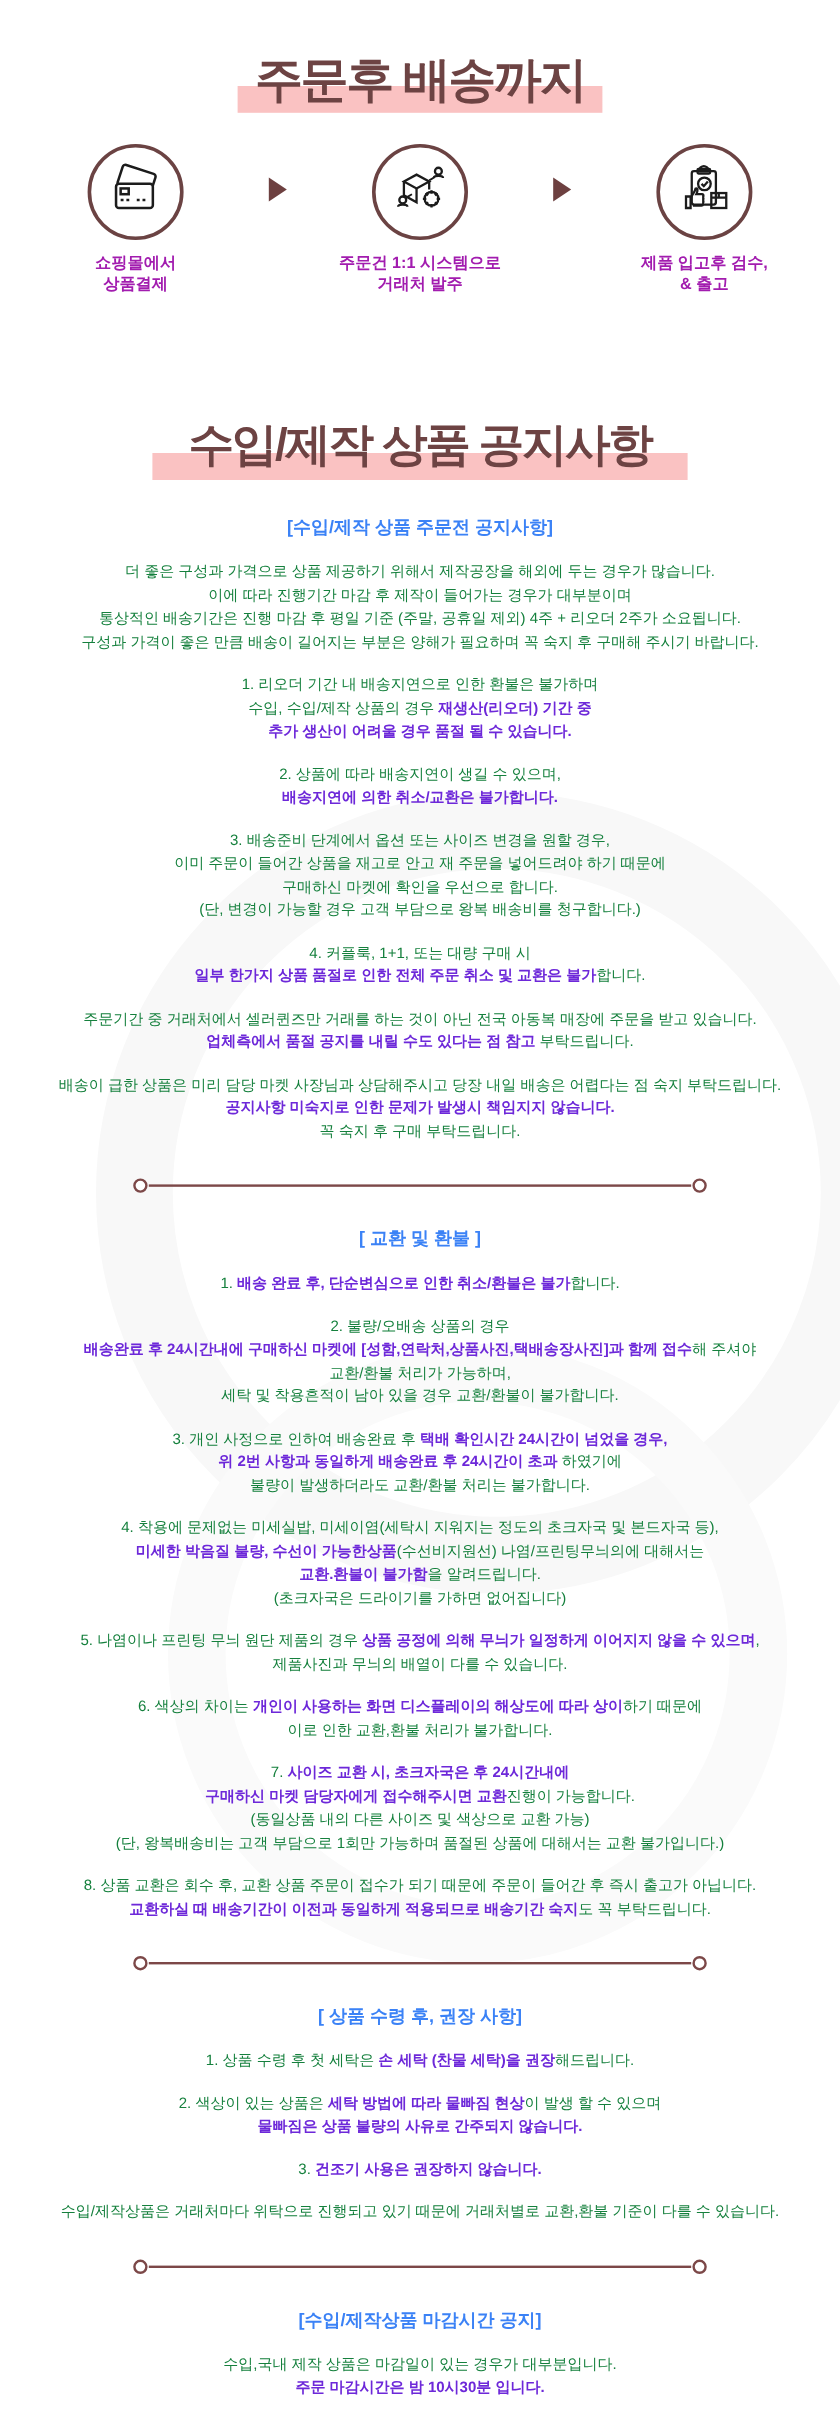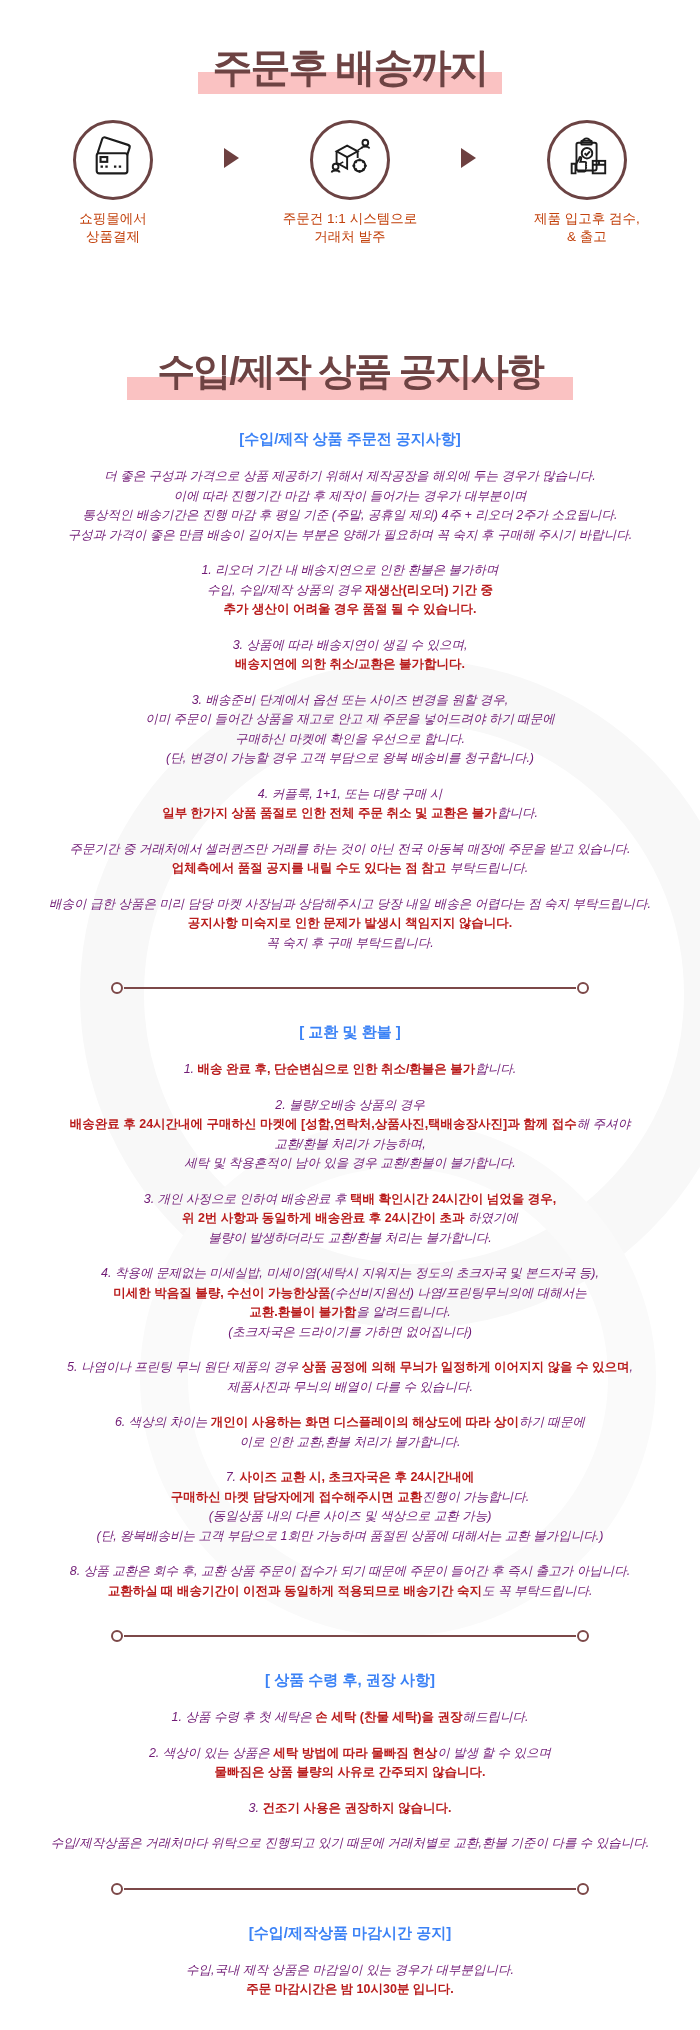--- a/index.html
+++ b/index.html
@@ -61,23 +61,23 @@
     margin:0 auto;
     border:3px solid #6b4343;
     border-radius:50%;
     background:#fff;
     display:flex;align-items:center;justify-content:center;
   }
   .circle svg{width:46px;height:46px;}
   .step-label{
     margin-top:10px;
     font-size:13.5px;
-    font-weight:normal;
+    font-weight:bold;
     line-height:1.35;
-    color:#c2410c;
+    color:#a21caf;
     white-space:pre-line;
   }
   .flow-arrow{
     width:0;height:0;
     margin-top:28px;
     border-left:15px solid #6d4040;
     border-top:10px solid transparent;
     border-bottom:10px solid transparent;
   }
 
@@ -88,22 +88,22 @@
     font-weight:bold;
     color:#3b82f6;
   }
   .block{
     margin:16px 0;
     font-size:12.5px;
     line-height:19.5px;
     color:#6b6b6b;
   }
   .line{white-space:nowrap;}
-  .seg-g{color:#701a75;font-style:italic;}
-  .seg-r{color:#b91c1c;font-weight:bold;}
+  .seg-g{color:#15803d;}
+  .seg-r{color:#6d28d9;font-weight:bold;}
 
   .divider{
     position:relative;
     width:452px;
     height:2px;
     margin:34px auto;
     background:#7c4848;
   }
   .divider::before,.divider::after{
     content:"";
@@ -200,21 +200,21 @@
             <div class="line"><span class="seg-g">이에 따라 진행기간 마감 후 제작이 들어가는 경우가 대부분이며</span></div>
             <div class="line"><span class="seg-g">통상적인 배송기간은 진행 마감 후 평일 기준 (주말, 공휴일 제외) 4주 + 리오더 2주가 소요됩니다.</span></div>
             <div class="line"><span class="seg-g">구성과 가격이 좋은 만큼 배송이 길어지는 부분은 양해가 필요하며 꼭 숙지 후 구매해 주시기 바랍니다.</span></div>
           </div>
           <div class="block">
             <div class="line"><span class="seg-g">1. 리오더 기간 내 배송지연으로 인한 환불은 불가하며</span></div>
             <div class="line"><span class="seg-g">수입, 수입/제작 상품의 경우 </span><span class="seg-r">재생산(리오더) 기간 중</span></div>
             <div class="line"><span class="seg-r">추가 생산이 어려울 경우 품절 될 수 있습니다.</span></div>
           </div>
           <div class="block">
-            <div class="line"><span class="seg-g">3. 상품에 따라 배송지연이 생길 수 있으며,</span></div>
+            <div class="line"><span class="seg-g">2. 상품에 따라 배송지연이 생길 수 있으며,</span></div>
             <div class="line"><span class="seg-r">배송지연에 의한 취소/교환은 불가합니다.</span></div>
           </div>
           <div class="block">
             <div class="line"><span class="seg-g">3. 배송준비 단계에서 옵션 또는 사이즈 변경을 원할 경우,</span></div>
             <div class="line"><span class="seg-g">이미 주문이 들어간 상품을 재고로 안고 재 주문을 넣어드려야 하기 때문에</span></div>
             <div class="line"><span class="seg-g">구매하신 마켓에 확인을 우선으로 합니다.</span></div>
             <div class="line"><span class="seg-g">(단, 변경이 가능할 경우 고객 부담으로 왕복 배송비를 청구합니다.)</span></div>
           </div>
           <div class="block">
             <div class="line"><span class="seg-g">4. 커플룩, 1+1, 또는 대량 구매 시</span></div>

